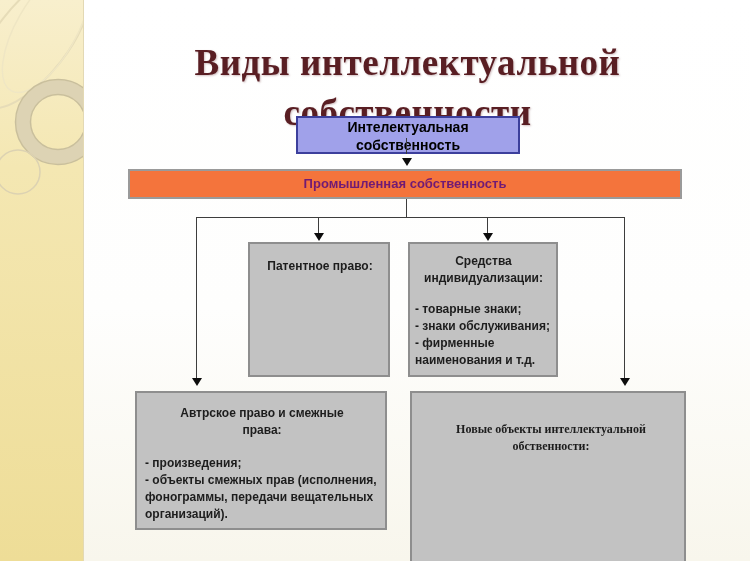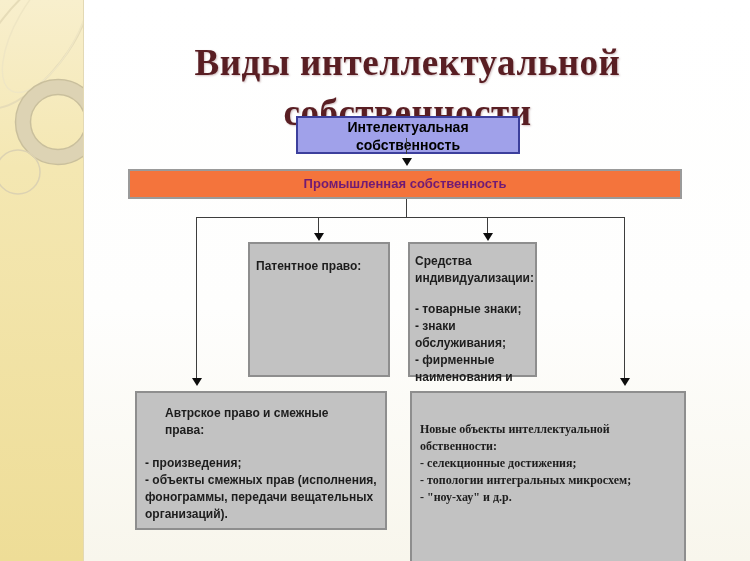--- a/index.html
+++ b/index.html
@@ -32,25 +32,25 @@
   .node-industrial{
     left:128px;top:169px;width:554px;height:30px;
     background:#f4743c;border:2px solid #9a9a9a;
     font-size:13px;line-height:26px;color:#701a75;
   }
   .catbox{
     position:absolute;box-sizing:border-box;
     background:#c2c2c2;border:2px solid #8e8e8e;
     font-size:12px;font-weight:bold;color:#1d1d1d;line-height:17px;
   }
-  .catbox .hdr{text-align:left;}
+  .catbox .hdr{text-align:center;}
   .catbox .items{text-align:left;}
   .box-patent{left:248px;top:242px;width:142px;height:135px;padding:14px 4px 0 6px;}
   .box-patent .hdr{margin-bottom:16px;}
-  .box-individ{left:408px;top:242px;width:129px;height:135px;padding:9px 4px 0 5px;}
+  .box-individ{left:408px;top:242px;width:150px;height:135px;padding:9px 4px 0 5px;}
   .box-individ .hdr{margin-bottom:14px;}
   .box-copyright{left:135px;top:391px;width:252px;height:139px;padding:12px 6px 12px 8px;}
   .box-copyright .hdr{margin-bottom:16px;padding:0 20px;}
   .box-newobj{left:410px;top:391px;width:276px;height:175px;padding:28px 2px 0 8px;font-family:Liberation Serif, serif;}
   .box-newobj .hdr{margin-bottom:0;}
   
   .vline,.hline{position:absolute;background:#3d3d3d;}
   .vline{width:1px;}
   .hline{height:1px;}
   .arrowhead{
@@ -119,20 +119,15 @@
   <div class="catbox box-copyright">
     <div class="hdr">Автрское право и смежные права:</div>
     <div class="items">
       <div>- произведения;</div>
       <div>- объекты смежных прав (исполнения, фонограммы, передачи вещательных организаций).</div>
     </div>
   </div>
 
   <div class="catbox box-newobj">
     <div class="hdr">Новые объекты интеллектуальной обственности:</div>
-    <div class="items">
-      <div>- селекционные достижения;</div>
-      <div>- топологии интегральных микросхем;</div>
-      <div>- "ноу-хау" и д.р.</div>
-    </div>
   </div>
 
 </div>
 
 </body></html>

